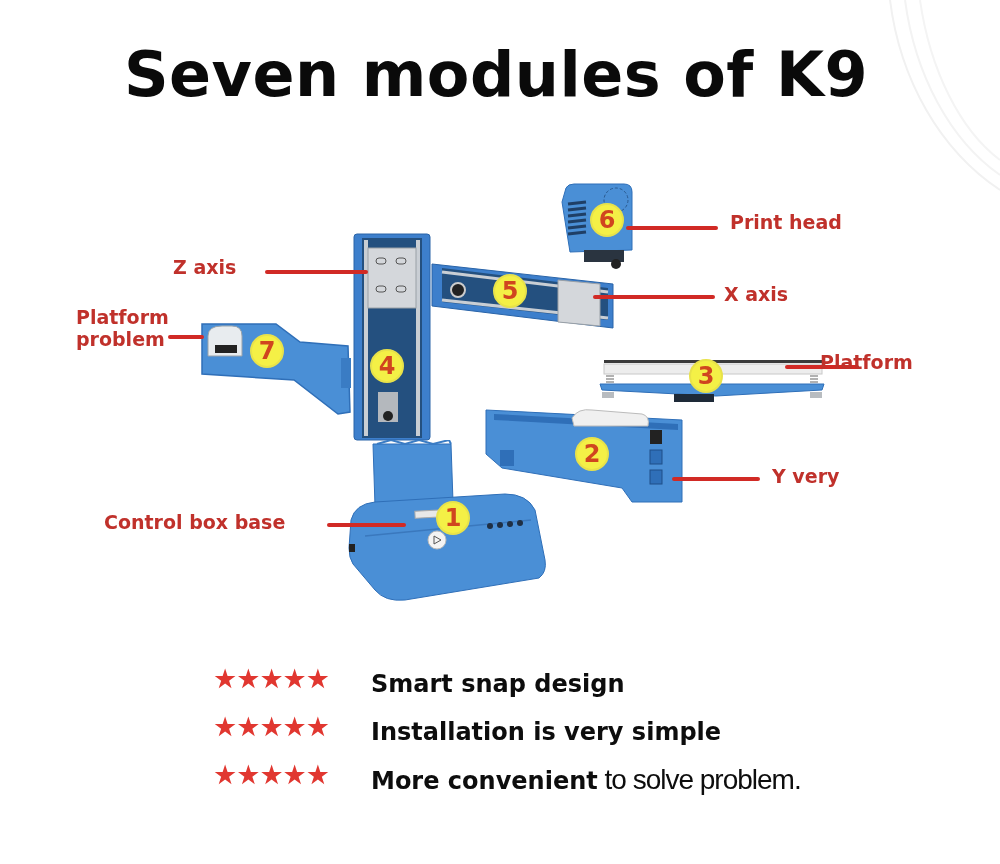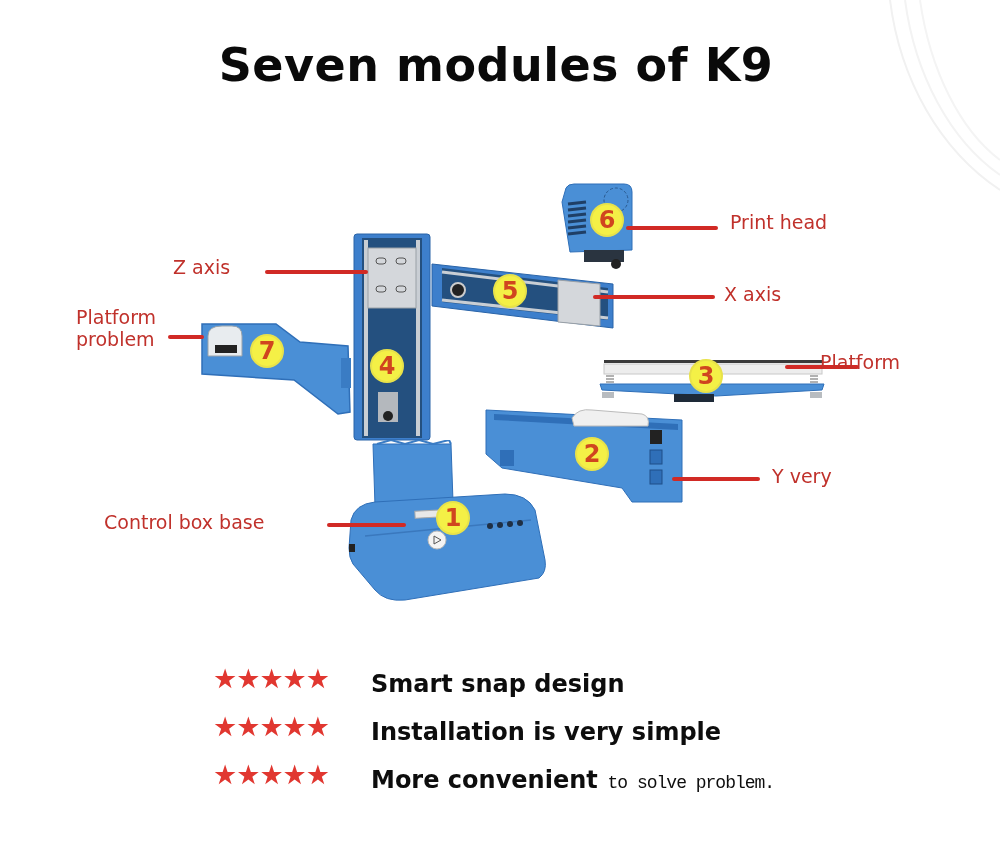--- a/index.html
+++ b/index.html
@@ -1,26 +1,26 @@
 <!DOCTYPE html>
 <html><head>
 <meta charset="utf-8">
 <style>
   html, body { margin: 0; padding: 0; background: #ffffff; }
   body { width: 1000px; height: 864px; position: relative; overflow: hidden; font-family: "Liberation Sans", sans-serif; }
-  .title { position: absolute; left: 0; top: 38px; width: 992px; text-align: center; font-family: "DejaVu Sans", sans-serif; font-weight: bold; font-size: 46px; color: #0a0a0a; letter-spacing: 0.5px; }
-  .label { position: absolute; font-family: "DejaVu Sans", sans-serif; font-weight: normal; font-size: 19px; color: #c0312b; line-height: 1.15; white-space: nowrap; }
+  .title { position: absolute; left: 0; top: 38px; width: 992px; text-align: center; font-family: "DejaVu Sans", sans-serif; font-weight: bold; font-size: 62px; color: #0a0a0a; letter-spacing: 0.5px; }
+  .label { position: absolute; font-family: "DejaVu Sans", sans-serif; font-weight: bold; font-size: 19px; color: #c0312b; line-height: 1.15; white-space: nowrap; }
   .leader { position: absolute; height: 4px; background: #d12a25; border-radius: 2px; }
   .badge { position: absolute; width: 34px; height: 34px; border-radius: 50%; background: #f4f046; border: 2px solid #e8e24a; box-sizing: border-box; text-align: center; font-family: "DejaVu Sans", sans-serif; font-weight: bold; font-size: 24px; line-height: 31px; color: #d0451f; }
   .part { position: absolute; }
   .features { position: absolute; left: 213px; top: 655px; }
   .feature { display: flex; align-items: center; height: 48px; }
   .stars { color: #e13730; font-size: 27px; letter-spacing: -1px; width: 158px; line-height: 1; }
   .ftext { font-family: "DejaVu Sans", sans-serif; font-weight: bold; font-size: 24px; color: #0d0d0d; white-space: nowrap; margin-top: 9px; }
-  .ftext .thin { font-family: Liberation Mono, monospace; font-weight: normal; font-size: 18px; letter-spacing: -1px; }
+  .ftext .thin { font-family: Liberation Sans, sans-serif; font-weight: normal; font-size: 28px; letter-spacing: -1px; }
   .corner-deco { position: absolute; right: 0; top: 0; width: 190px; height: 200px; }
 </style>
 </head>
 <body>
 
 <div class="title">Seven modules of K9</div>
 
 <svg class="corner-deco" viewBox="0 0 190 200">
   <path d="M80 0 C 90 80, 130 150, 190 190" stroke="#f1f1f1" stroke-width="2" fill="none"></path>
   <path d="M95 0 C 105 75, 140 140, 190 175" stroke="#f3f3f3" stroke-width="2" fill="none"></path>

